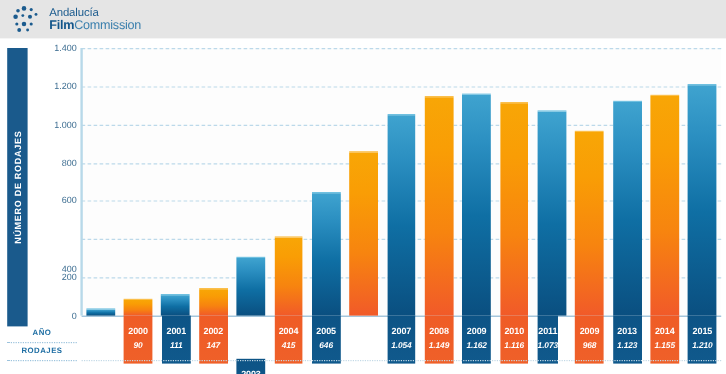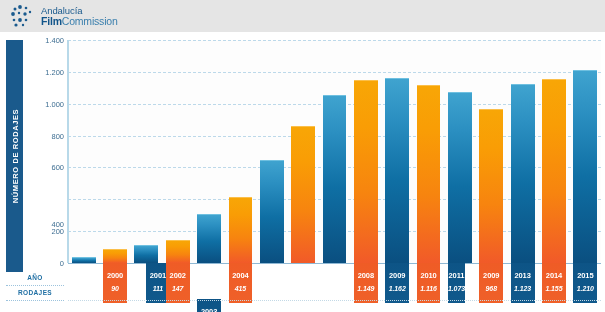--- a/index.html
+++ b/index.html
@@ -372,36 +372,44 @@
   <div id="labels">
     <div class="row-head" id="row-head-year">AÑO</div>
     <div id="row-sep"></div>
     <div class="row-head" id="row-head-count">RODAJES</div>
     <div id="row-sep2"></div>
     <div id="label-cells">
         <div class="label-cell orange" style="left: 35.1153px; width: 23.8282px;">
           <span class="label-year">2000</span>
           <span class="label-count">90</span>
         </div>
-        <div class="label-cell blue" style="left: 78px; width: 23.8282px;">
+        <div class="label-cell blue" style="left: 67px; width: 23.8282px;">
           <span class="label-year">2001</span>
           <span class="label-count">111</span>
         </div>
         <div class="label-cell orange" style="left: 97.8212px; width: 23.8282px;">
           <span class="label-year">2002</span>
           <span class="label-count">147</span>
         </div>
         <div class="label-cell blue" style="left: 129.174px; width: 23.8282px; margin-top: 36px;">
           <span class="label-year">2003</span>
           <span class="label-count">307</span>
         </div>
         <div class="label-cell orange" style="left: 160.527px; width: 23.8282px;">
           <span class="label-year">2004</span>
           <span class="label-count">415</span>
         </div>
+        <div class="label-cell blue" style="left: 191.88px; width: 23.8282px;">
+          <span class="label-year">2005</span>
+          <span class="label-count">646</span>
+        </div>
+        <div class="label-cell blue" style="left: 254.586px; width: 23.8282px;">
+          <span class="label-year">2007</span>
+          <span class="label-count">1.054</span>
+        </div>
         <div class="label-cell orange" style="left: 285.939px; width: 23.8282px;">
           <span class="label-year">2008</span>
           <span class="label-count">1.149</span>
         </div>
         <div class="label-cell blue" style="left: 317.292px; width: 23.8282px;">
           <span class="label-year">2009</span>
           <span class="label-count">1.162</span>
         </div>
         <div class="label-cell orange" style="left: 348.645px; width: 23.8282px;">
           <span class="label-year">2010</span>

